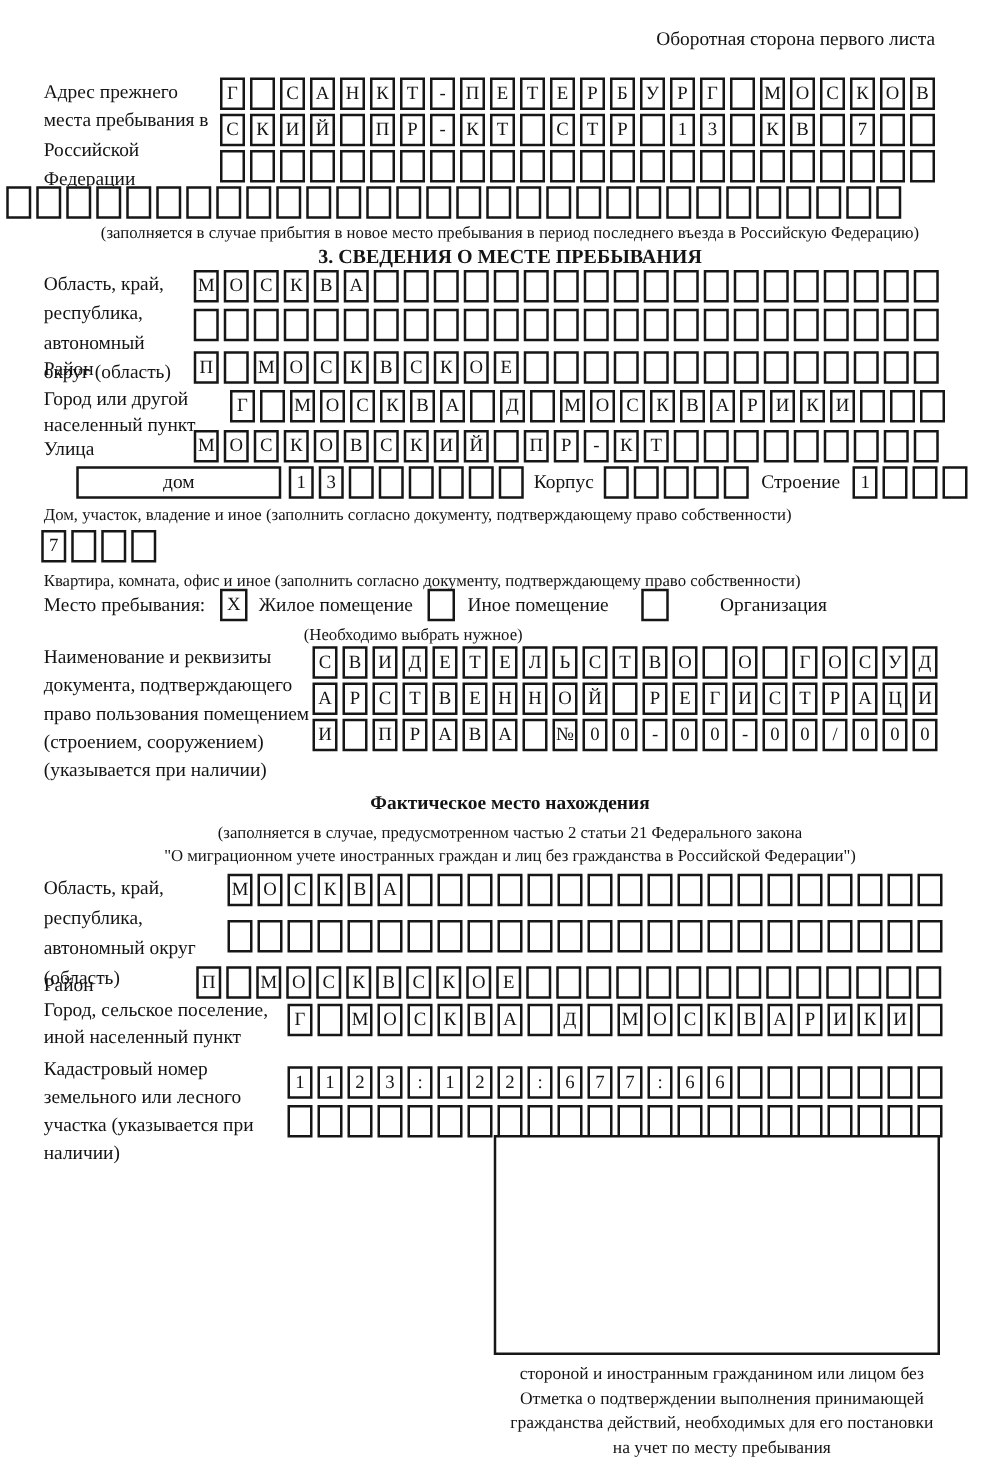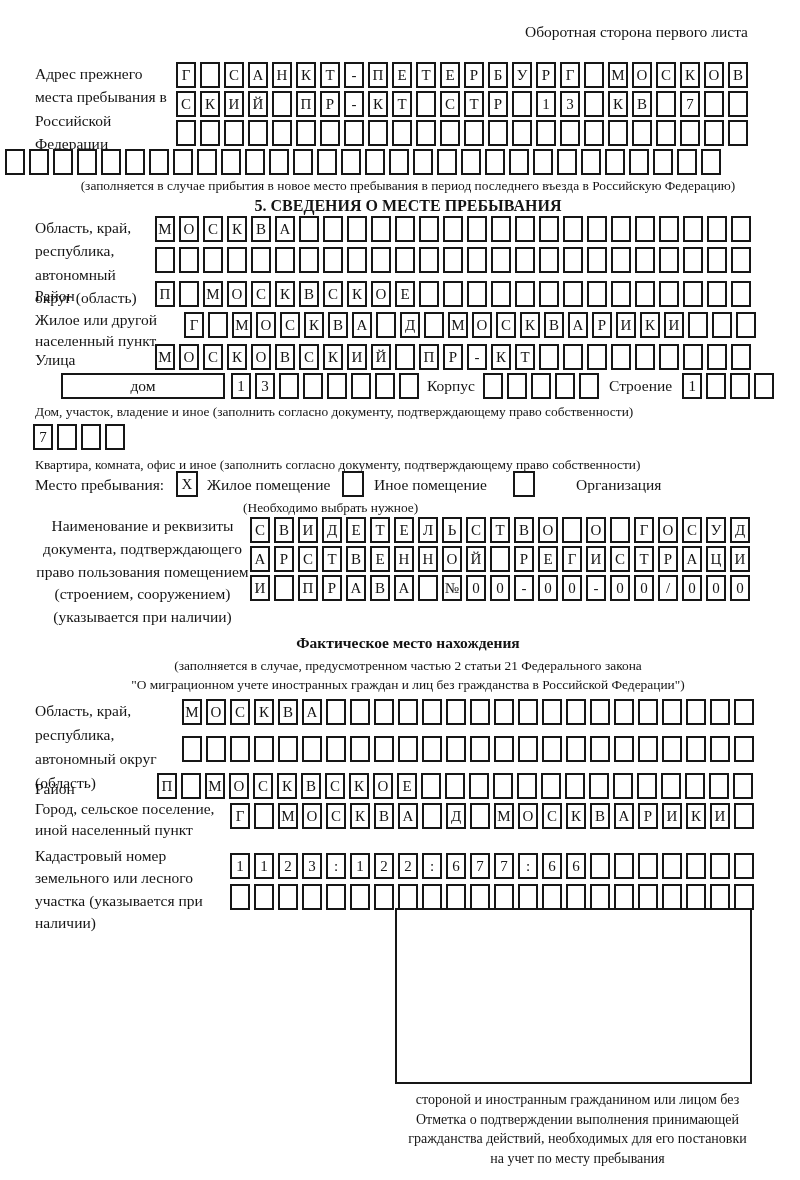--- a/index.html
+++ b/index.html
@@ -136,21 +136,21 @@
       <span class="cbox"></span>
       <span class="cbox"></span>
       <span class="cbox"></span>
       <span class="cbox"></span>
       <span class="cbox"></span>
       <span class="cbox"></span>
       <span class="cbox"></span>
     </div>
   <div class="abs small center" style="top:177px;">(заполняется в случае прибытия в новое место пребывания в период последнего въезда в Российскую Федерацию)</div>
 
-  <div class="abs label bold center" style="top:194px;font-size:16px;">5. СВЕДЕНИЯ О МЕСТЕ ПРЕБЫВАНИЯ</div>
+  <div class="abs label bold center" style="top:194px;font-size:16px;">3. СВЕДЕНИЯ О МЕСТЕ ПРЕБЫВАНИЯ</div>
 
   <div class="abs label" style="top:216px;left:35px;width:118px;">Область, край, республика, автономный округ (область)</div>
   <div class="boxrow" style="left:155px;top:216px;">
       <span class="cbox">М</span>
       <span class="cbox">О</span>
       <span class="cbox">С</span>
       <span class="cbox">К</span>
       <span class="cbox">В</span>
       <span class="cbox">А</span>
       <span class="cbox"></span>
@@ -223,21 +223,21 @@
       <span class="cbox"></span>
       <span class="cbox"></span>
       <span class="cbox"></span>
       <span class="cbox"></span>
       <span class="cbox"></span>
       <span class="cbox"></span>
       <span class="cbox"></span>
       <span class="cbox"></span>
     </div>
 
-  <div class="abs label" style="top:310px;left:35px;width:145px;line-height:1.35;">Жилое или другой населенный пункт</div>
+  <div class="abs label" style="top:310px;left:35px;width:145px;line-height:1.35;">Город или другой населенный пункт</div>
   <div class="boxrow" style="left:184px;top:312px;">
       <span class="cbox">Г</span>
       <span class="cbox"></span>
       <span class="cbox">М</span>
       <span class="cbox">О</span>
       <span class="cbox">С</span>
       <span class="cbox">К</span>
       <span class="cbox">В</span>
       <span class="cbox">А</span>
       <span class="cbox"></span>
@@ -329,21 +329,21 @@
 
   <div class="abs label" style="top:473px;left:35px;">Место пребывания:</div>
   <div class="chkbox" style="left:176px;top:471px;">X</div>
   <div class="abs label" style="top:473px;left:207px;">Жилое помещение</div>
   <div class="chkbox" style="left:342px;top:471px;"></div>
   <div class="abs label" style="top:473px;left:374px;">Иное помещение</div>
   <div class="chkbox" style="left:513px;top:471px;"></div>
   <div class="abs label" style="top:473px;left:576px;">Организация</div>
   <div class="abs small" style="top:499px;left:243px;">(Необходимо выбрать нужное)</div>
 
-  <div class="abs label" style="top:515px;left:35px;width:215px;line-height:1.47;text-align:center;">Наименование и реквизиты документа, подтверждающего право пользования помещением (строением, сооружением) (указывается при наличии)</div>
+  <div class="abs label" style="top:515px;left:35px;width:215px;line-height:1.47;">Наименование и реквизиты документа, подтверждающего право пользования помещением (строением, сооружением) (указывается при наличии)</div>
   <div class="boxrow" style="left:250px;top:517px;">
       <span class="cbox">С</span>
       <span class="cbox">В</span>
       <span class="cbox">И</span>
       <span class="cbox">Д</span>
       <span class="cbox">Е</span>
       <span class="cbox">Т</span>
       <span class="cbox">Е</span>
       <span class="cbox">Л</span>
       <span class="cbox">Ь</span>

